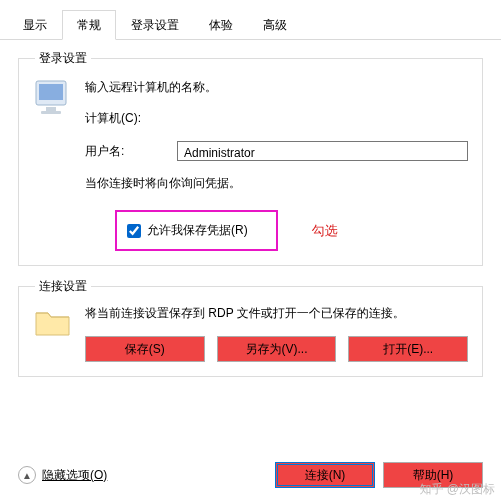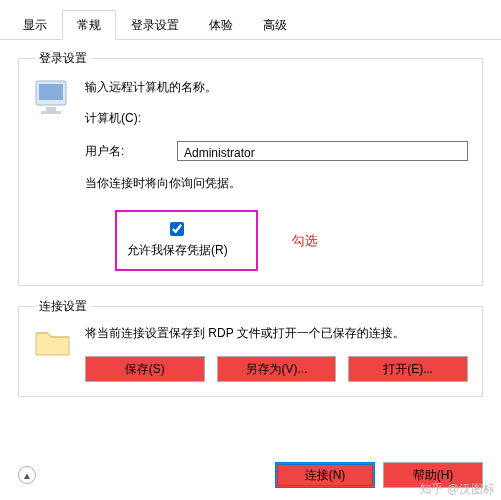--- a/index.html
+++ b/index.html
@@ -95,21 +95,20 @@
     align-items: center;
     gap: 24px;
   }
   .highlight-box {
     border: 2px solid #e815c5;
     padding: 10px 28px 10px 10px;
     display: inline-flex;
     align-items: center;
     gap: 6px;
     margin-left: 30px;
-    flex-direction: column;
   }
   .highlight-box input[type="checkbox"] {
     width: 14px;
     height: 14px;
     margin: 0;
     accent-color: #0066cc;
   }
   .annot {
     color: #d81b1b;
     font-size: 13px;
@@ -236,19 +235,20 @@
         </div>
       </div>
     </div>
   </fieldset>
 
 </div>
 
 <div class="footer">
   <div class="expand">
     <span class="chev">▲</span>
+    <span><u>隐藏选项(O)</u></span>
   </div>
   <div class="spacer"></div>
   <button class="btn primary">连接(N)</button>
   <button class="btn">帮助(H)</button>
 </div>
 
 <div class="watermark">知乎 @汉图标</div>
 
 </body></html>

